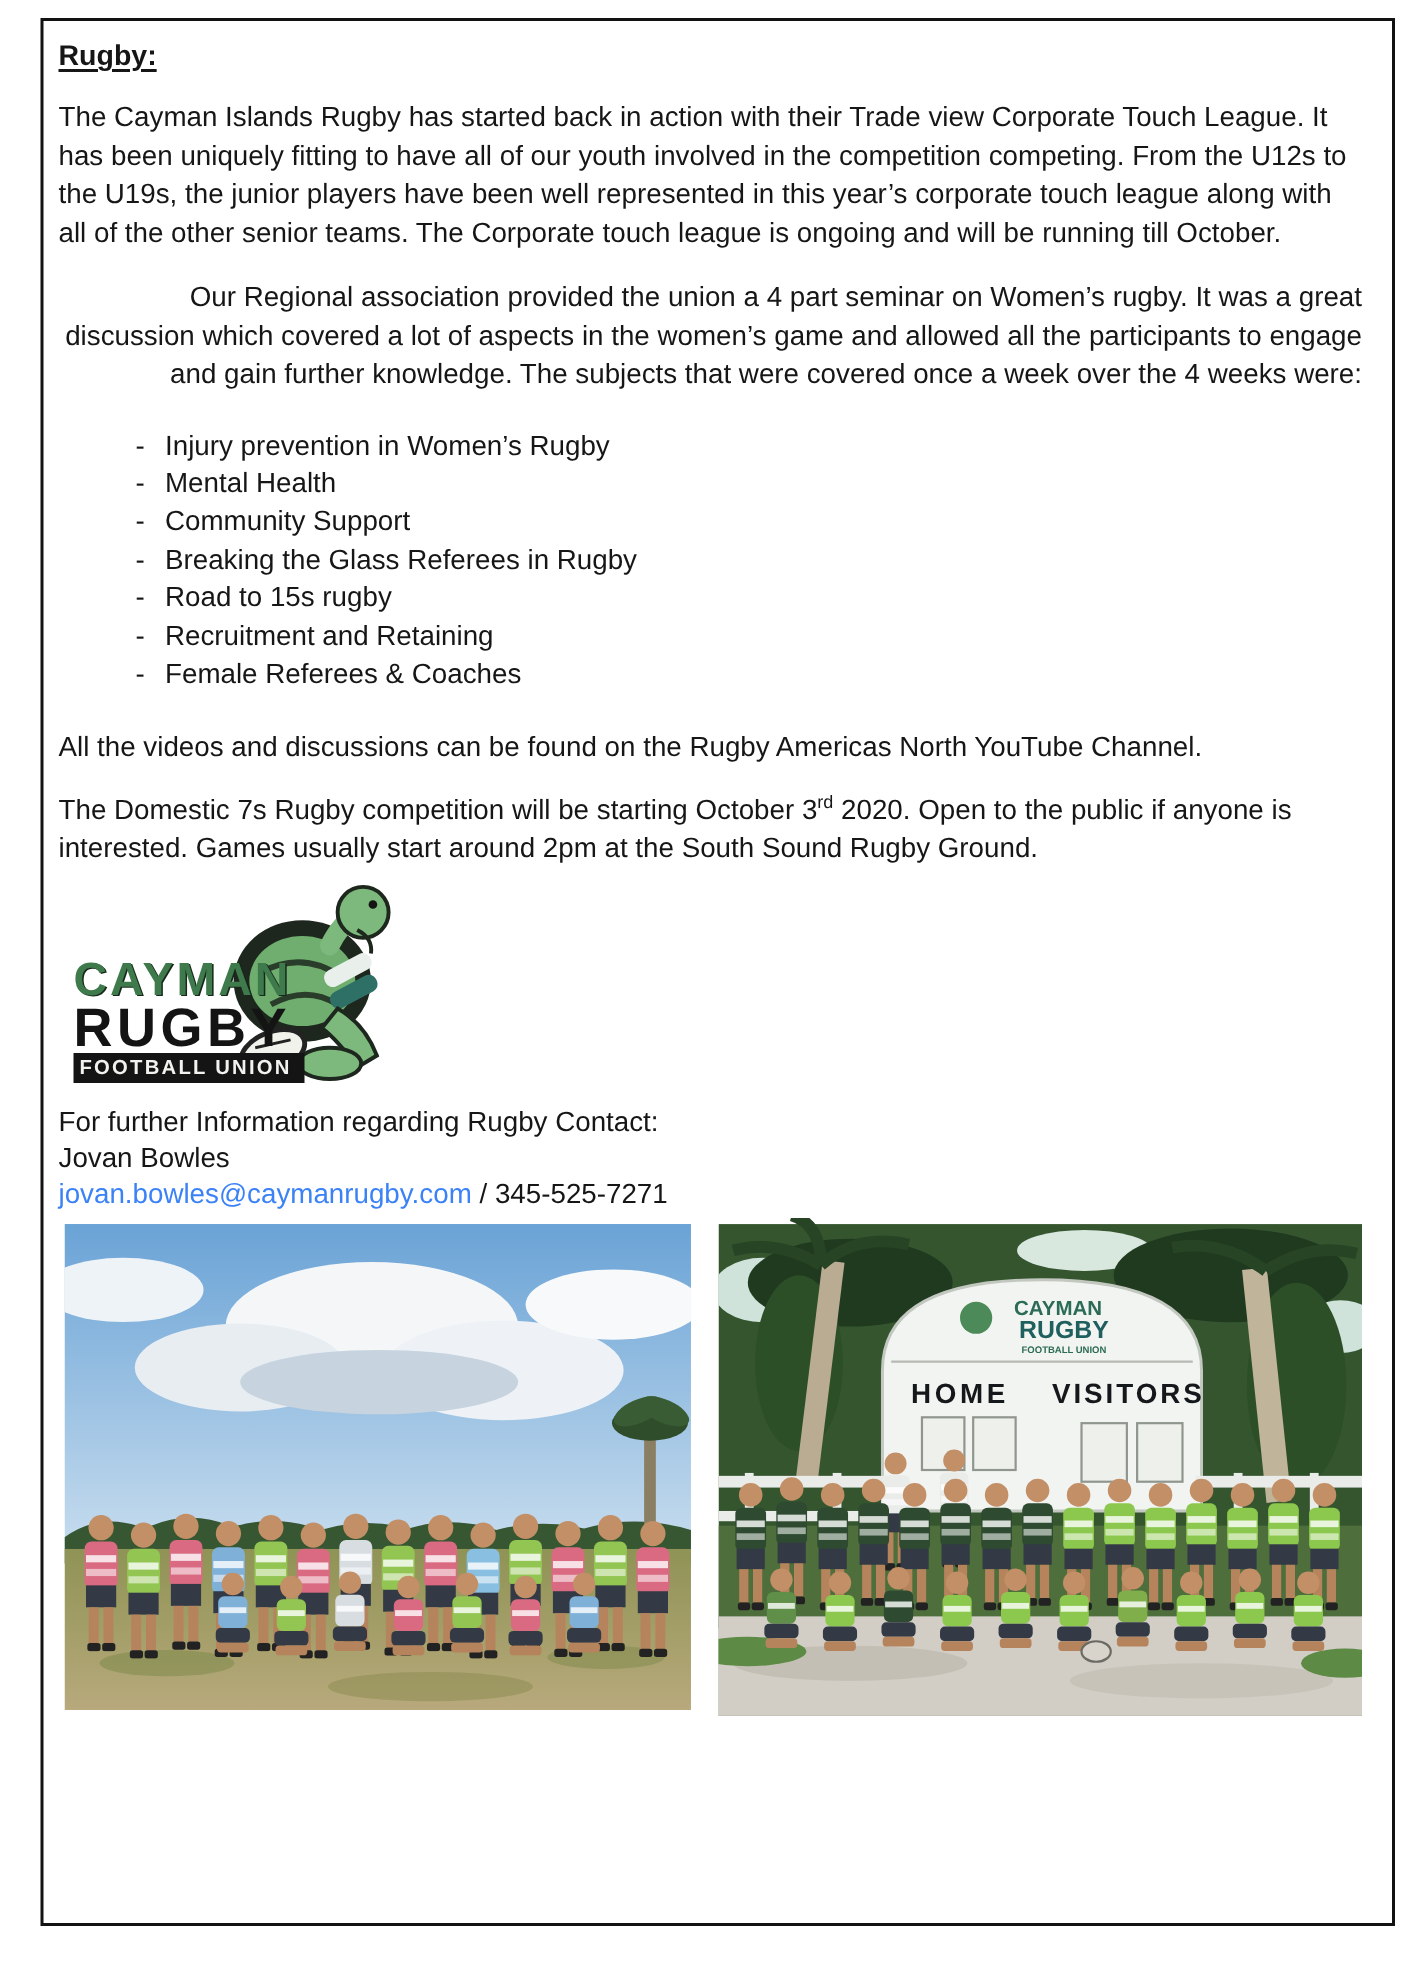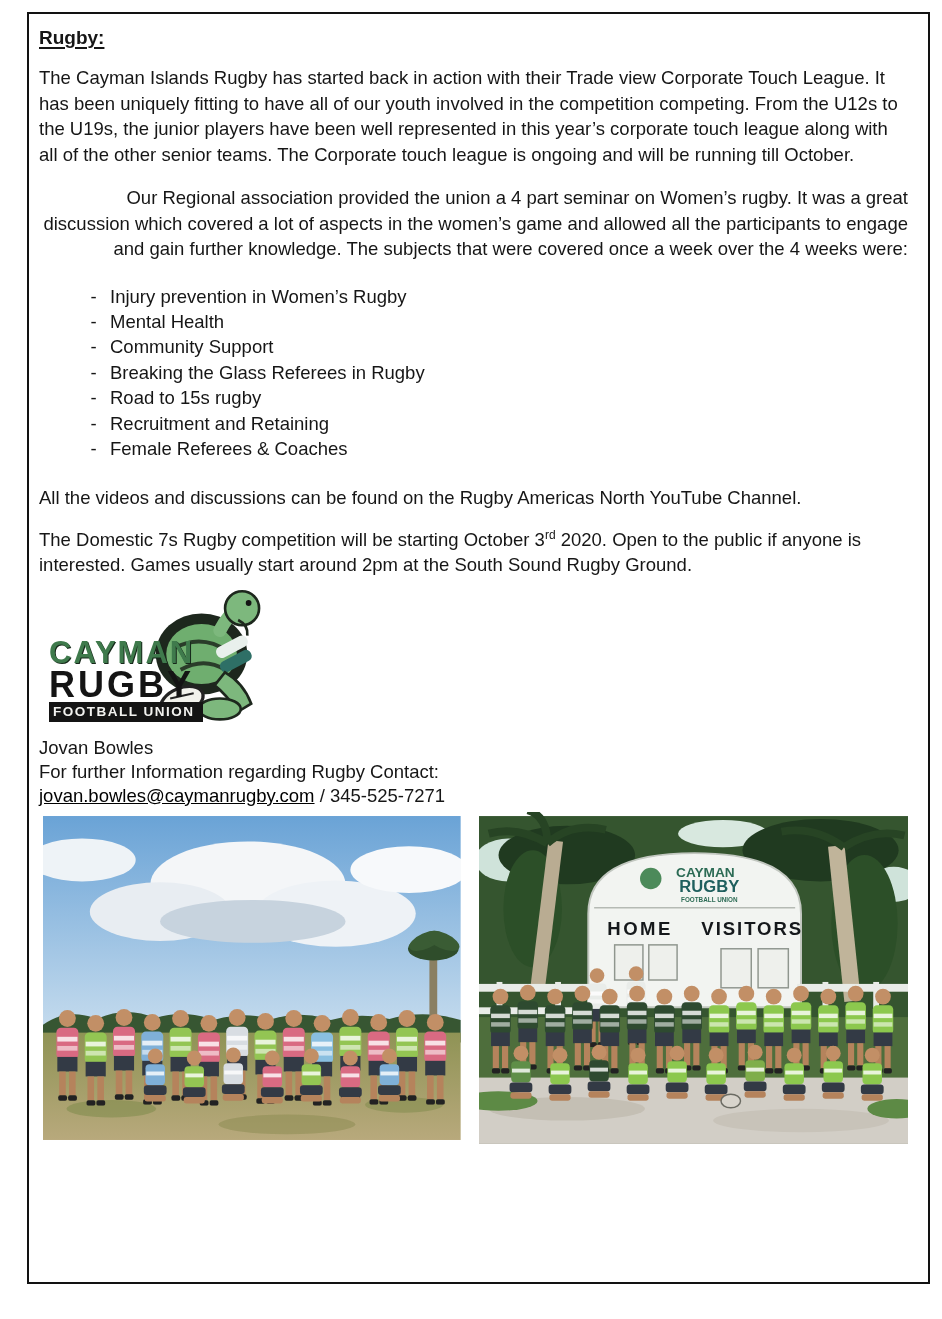--- a/index.html
+++ b/index.html
@@ -19,21 +19,21 @@
   
   .logo{position:relative;width:235px;height:136px;margin:8px 0 0 4px;}
   .logo-turtle{position:absolute;right:0;top:0;}
   .logo-text{position:absolute;left:6px;bottom:0;z-index:2;}
   .logo-w1{font-size:31px;font-weight:800;color:#3f7a4c;letter-spacing:2px;line-height:30px;text-shadow:1px 1px 0 #16281a;}
   .logo-w2{font-size:36px;font-weight:800;color:#141414;letter-spacing:3px;line-height:34px;}
   .logo-w3{display:inline-block;background:#141414;color:#f2f2ef;font-size:13.5px;font-weight:700;letter-spacing:1.5px;padding:2px 8px 3px 4px;line-height:15px;}
   
   .contact{margin-top:14px;font-size:18.5px;line-height:24px;}
   .contact p{margin:0;}
-  a.email{color:#000000;text-decoration:underline;cursor:pointer;}
+  a.email{color:#3b82f6;cursor:pointer;}
   
   .photos{display:flex;gap:18px;margin:4px 0 0 4px;align-items:flex-start;}
   .photo{display:block;}
 </style>
 </head>
 <body>
 
 <div class="frame">
 
   <h1 class="heading">Rugby:</h1>
@@ -95,22 +95,22 @@
       <path d="M18 86 L36 82" stroke="#232323" stroke-width="1.5"></path>
     </svg>
     <div class="logo-text">
       <div class="logo-w1">CAYMAN</div>
       <div class="logo-w2">RUGBY</div>
       <div class="logo-w3">FOOTBALL UNION</div>
     </div>
   </div>
 
   <div class="contact">
+    <p>For further Information regarding Rugby Contact:</p>
     <p>Jovan Bowles</p>
-    <p>For further Information regarding Rugby Contact:</p>
     <p><a class="email">jovan.bowles@caymanrugby.com</a><span> / </span><span>345-525-7271</span></p>
   </div>
 
   <div class="photos">
 
     <svg class="photo" width="428" height="332" viewBox="0 0 428 332">
       <defs>
         <linearGradient id="sky" x1="0" y1="0" x2="0" y2="1">
           <stop offset="0" stop-color="#6aa3d6"></stop>
             <stop offset="1" stop-color="#c6dcee"></stop>

